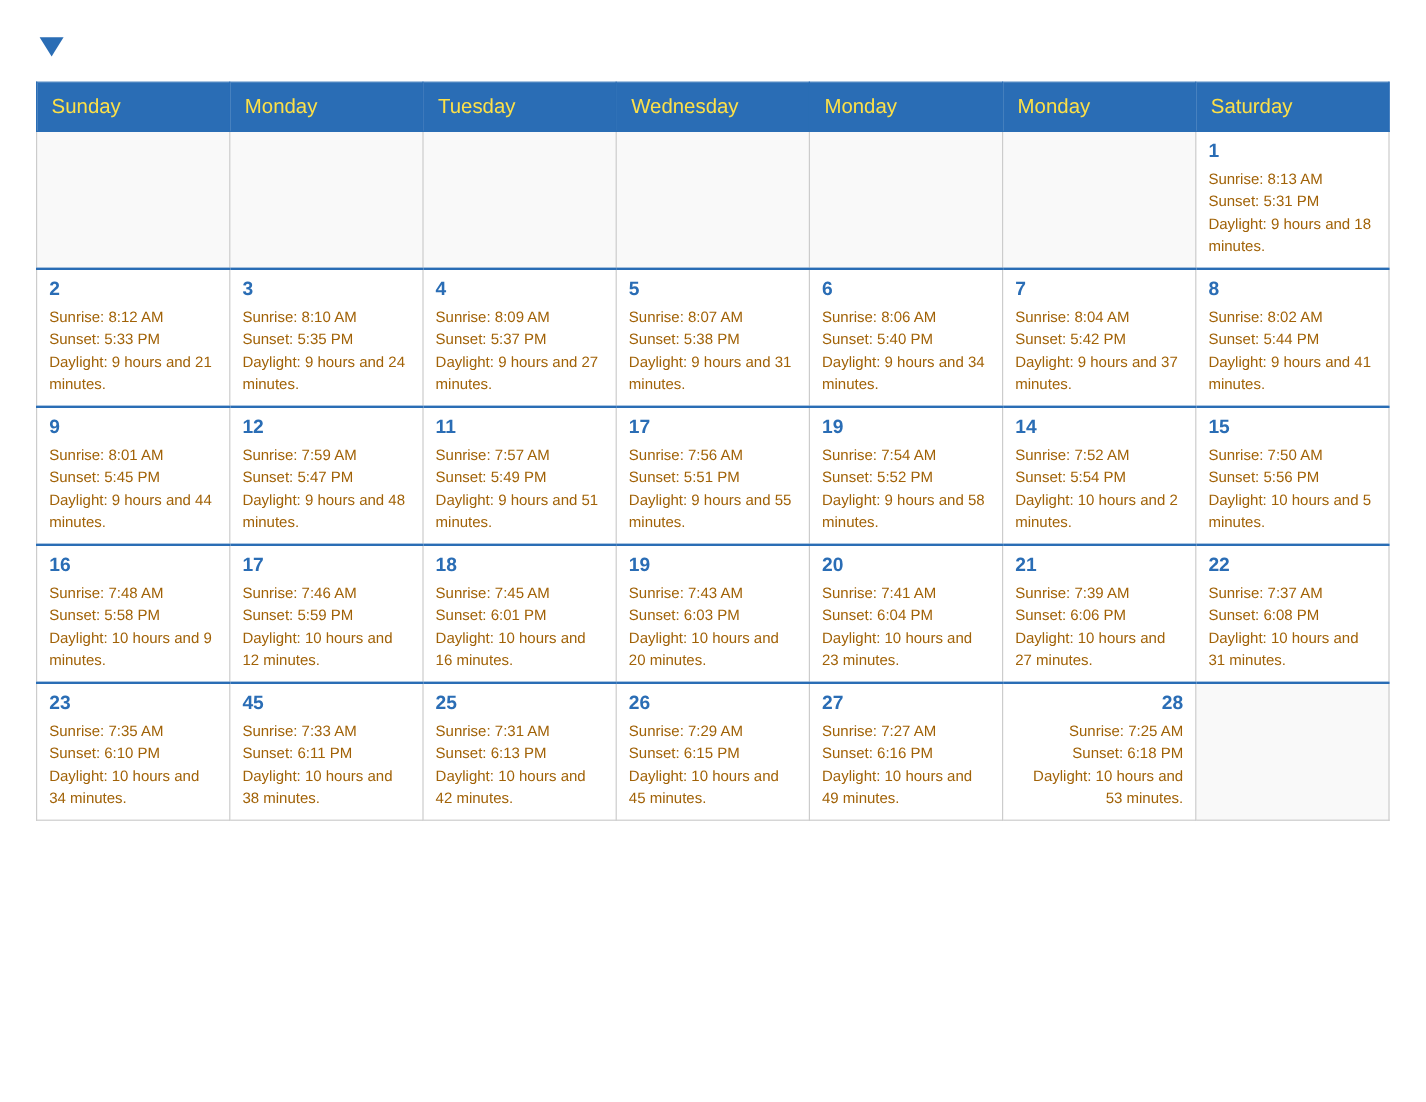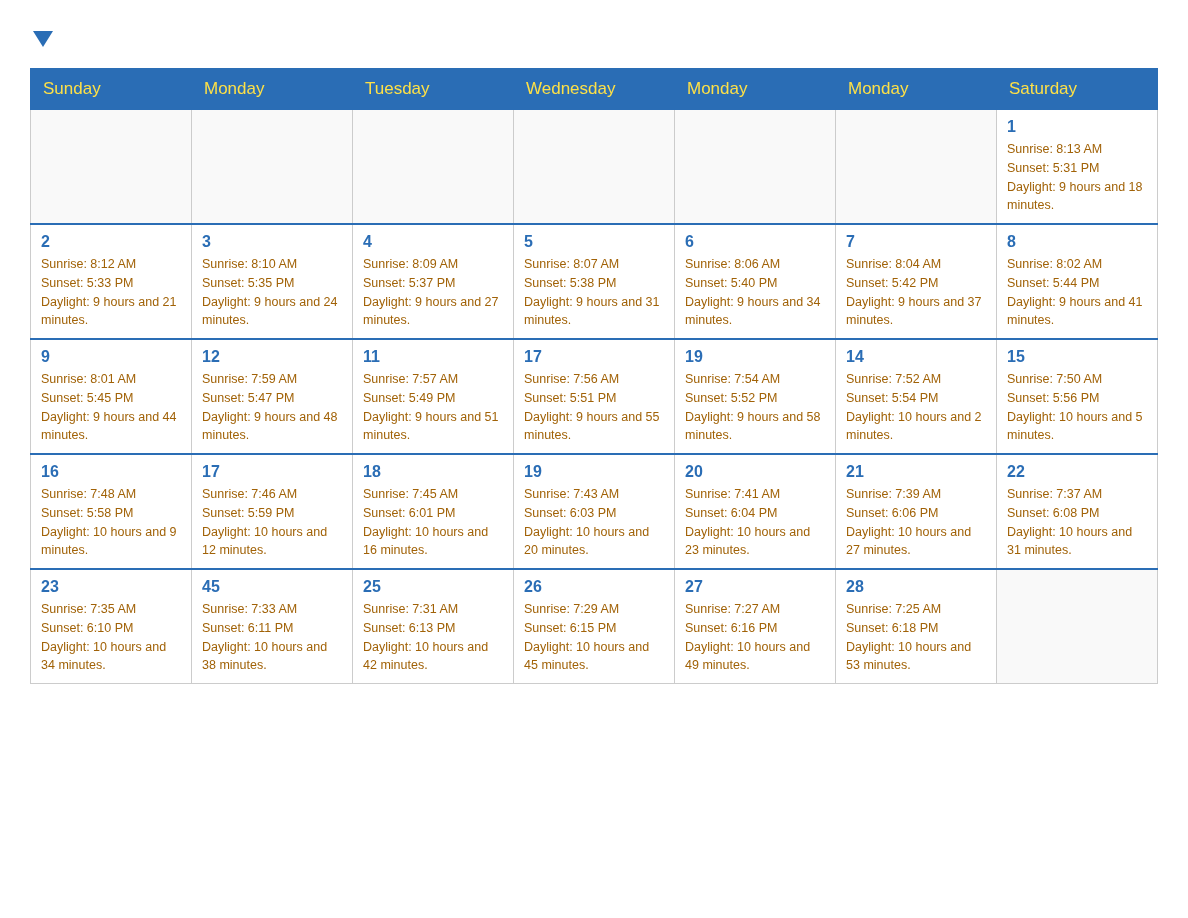--- a/index.html
+++ b/index.html
@@ -232,20 +232,20 @@
           <div class="day-info">Sunrise: 7:31 AM<br>Sunset: 6:13 PM<br>Daylight: 10 hours and 42 minutes.</div>
         </td>
         <td style="border-bottom: 1px solid rgb(204, 204, 204);">
           <span class="day-number">26</span>
           <div class="day-info">Sunrise: 7:29 AM<br>Sunset: 6:15 PM<br>Daylight: 10 hours and 45 minutes.</div>
         </td>
         <td style="border-bottom: 1px solid rgb(204, 204, 204); border-radius: 20px;">
           <span class="day-number">27</span>
           <div class="day-info">Sunrise: 7:27 AM<br>Sunset: 6:16 PM<br>Daylight: 10 hours and 49 minutes.</div>
         </td>
-        <td style="border-bottom: 1px solid rgb(204, 204, 204);">
+        <td style="border-bottom: 1px solid rgb(204, 204, 204); text-align: right;">
           <span class="day-number">28</span>
           <div class="day-info">Sunrise: 7:25 AM<br>Sunset: 6:18 PM<br>Daylight: 10 hours and 53 minutes.</div>
         </td>
         <td class="empty-cell" style="border-bottom: 1px solid rgb(204, 204, 204);"></td>
       </tr>
     </tbody>
 </table>
 
 </body></html>

